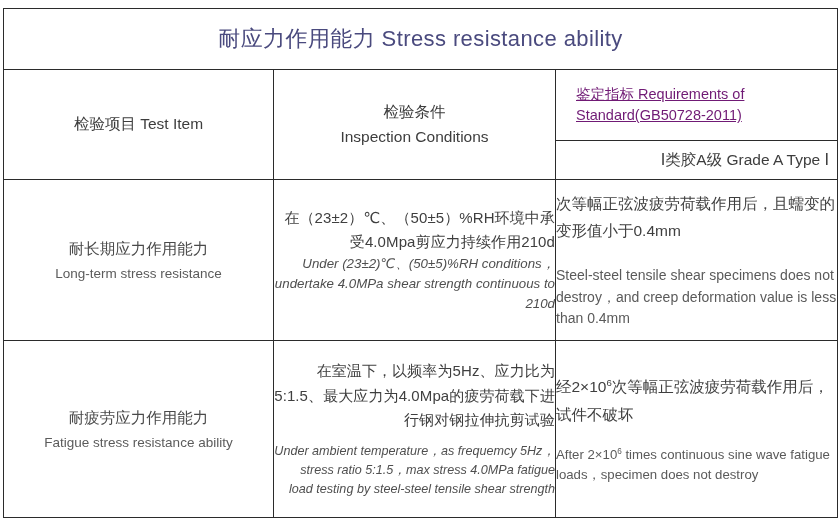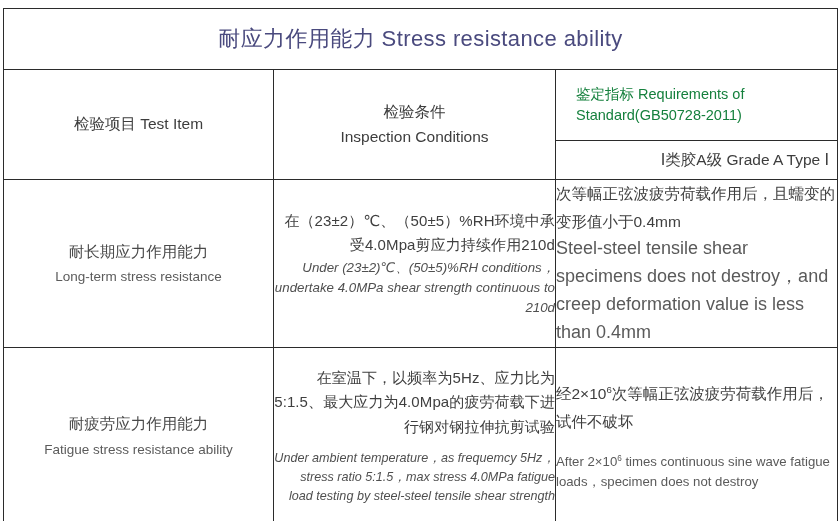--- a/index.html
+++ b/index.html
@@ -81,23 +81,24 @@
     border: 0;
     padding: 0;
     background: transparent;
   }
   td.sub-top {
     height: 70px;
     border-bottom: 1px solid #2b2b2b !important;
     vertical-align: middle;
     text-align: left;
     padding: 0 18px 0 20px !important;
-    color: #15803d;
+    color: #701a75;
     font-size: 14.5px;
     line-height: 1.45;
+    text-decoration: underline;
   }
   td.sub-bot {
     height: 38px;
     vertical-align: middle;
     text-align: right;
     color: #3d3d3d;
     font-size: 15.5px;
     padding: 0 8px !important;
   }
 
@@ -155,23 +156,23 @@
   }
   .cell-req .zh {
     display: block;
     color: #3f3f3f;
     font-size: 15.5px;
     line-height: 1.78;
   }
   .cell-req .en {
     display: block;
     color: #5a5a5a;
-    font-size: 18px;
+    font-size: 14px;
     line-height: 1.55;
-    margin-top: 0;
+    margin-top: 20px;
   }
   .cell-req.row2req .en {
     font-size: 13.2px;
     line-height: 1.52;
     margin-top: 16px;
   }
   .cell-req.row2req .zh {
     line-height: 1.8;
   }
 

